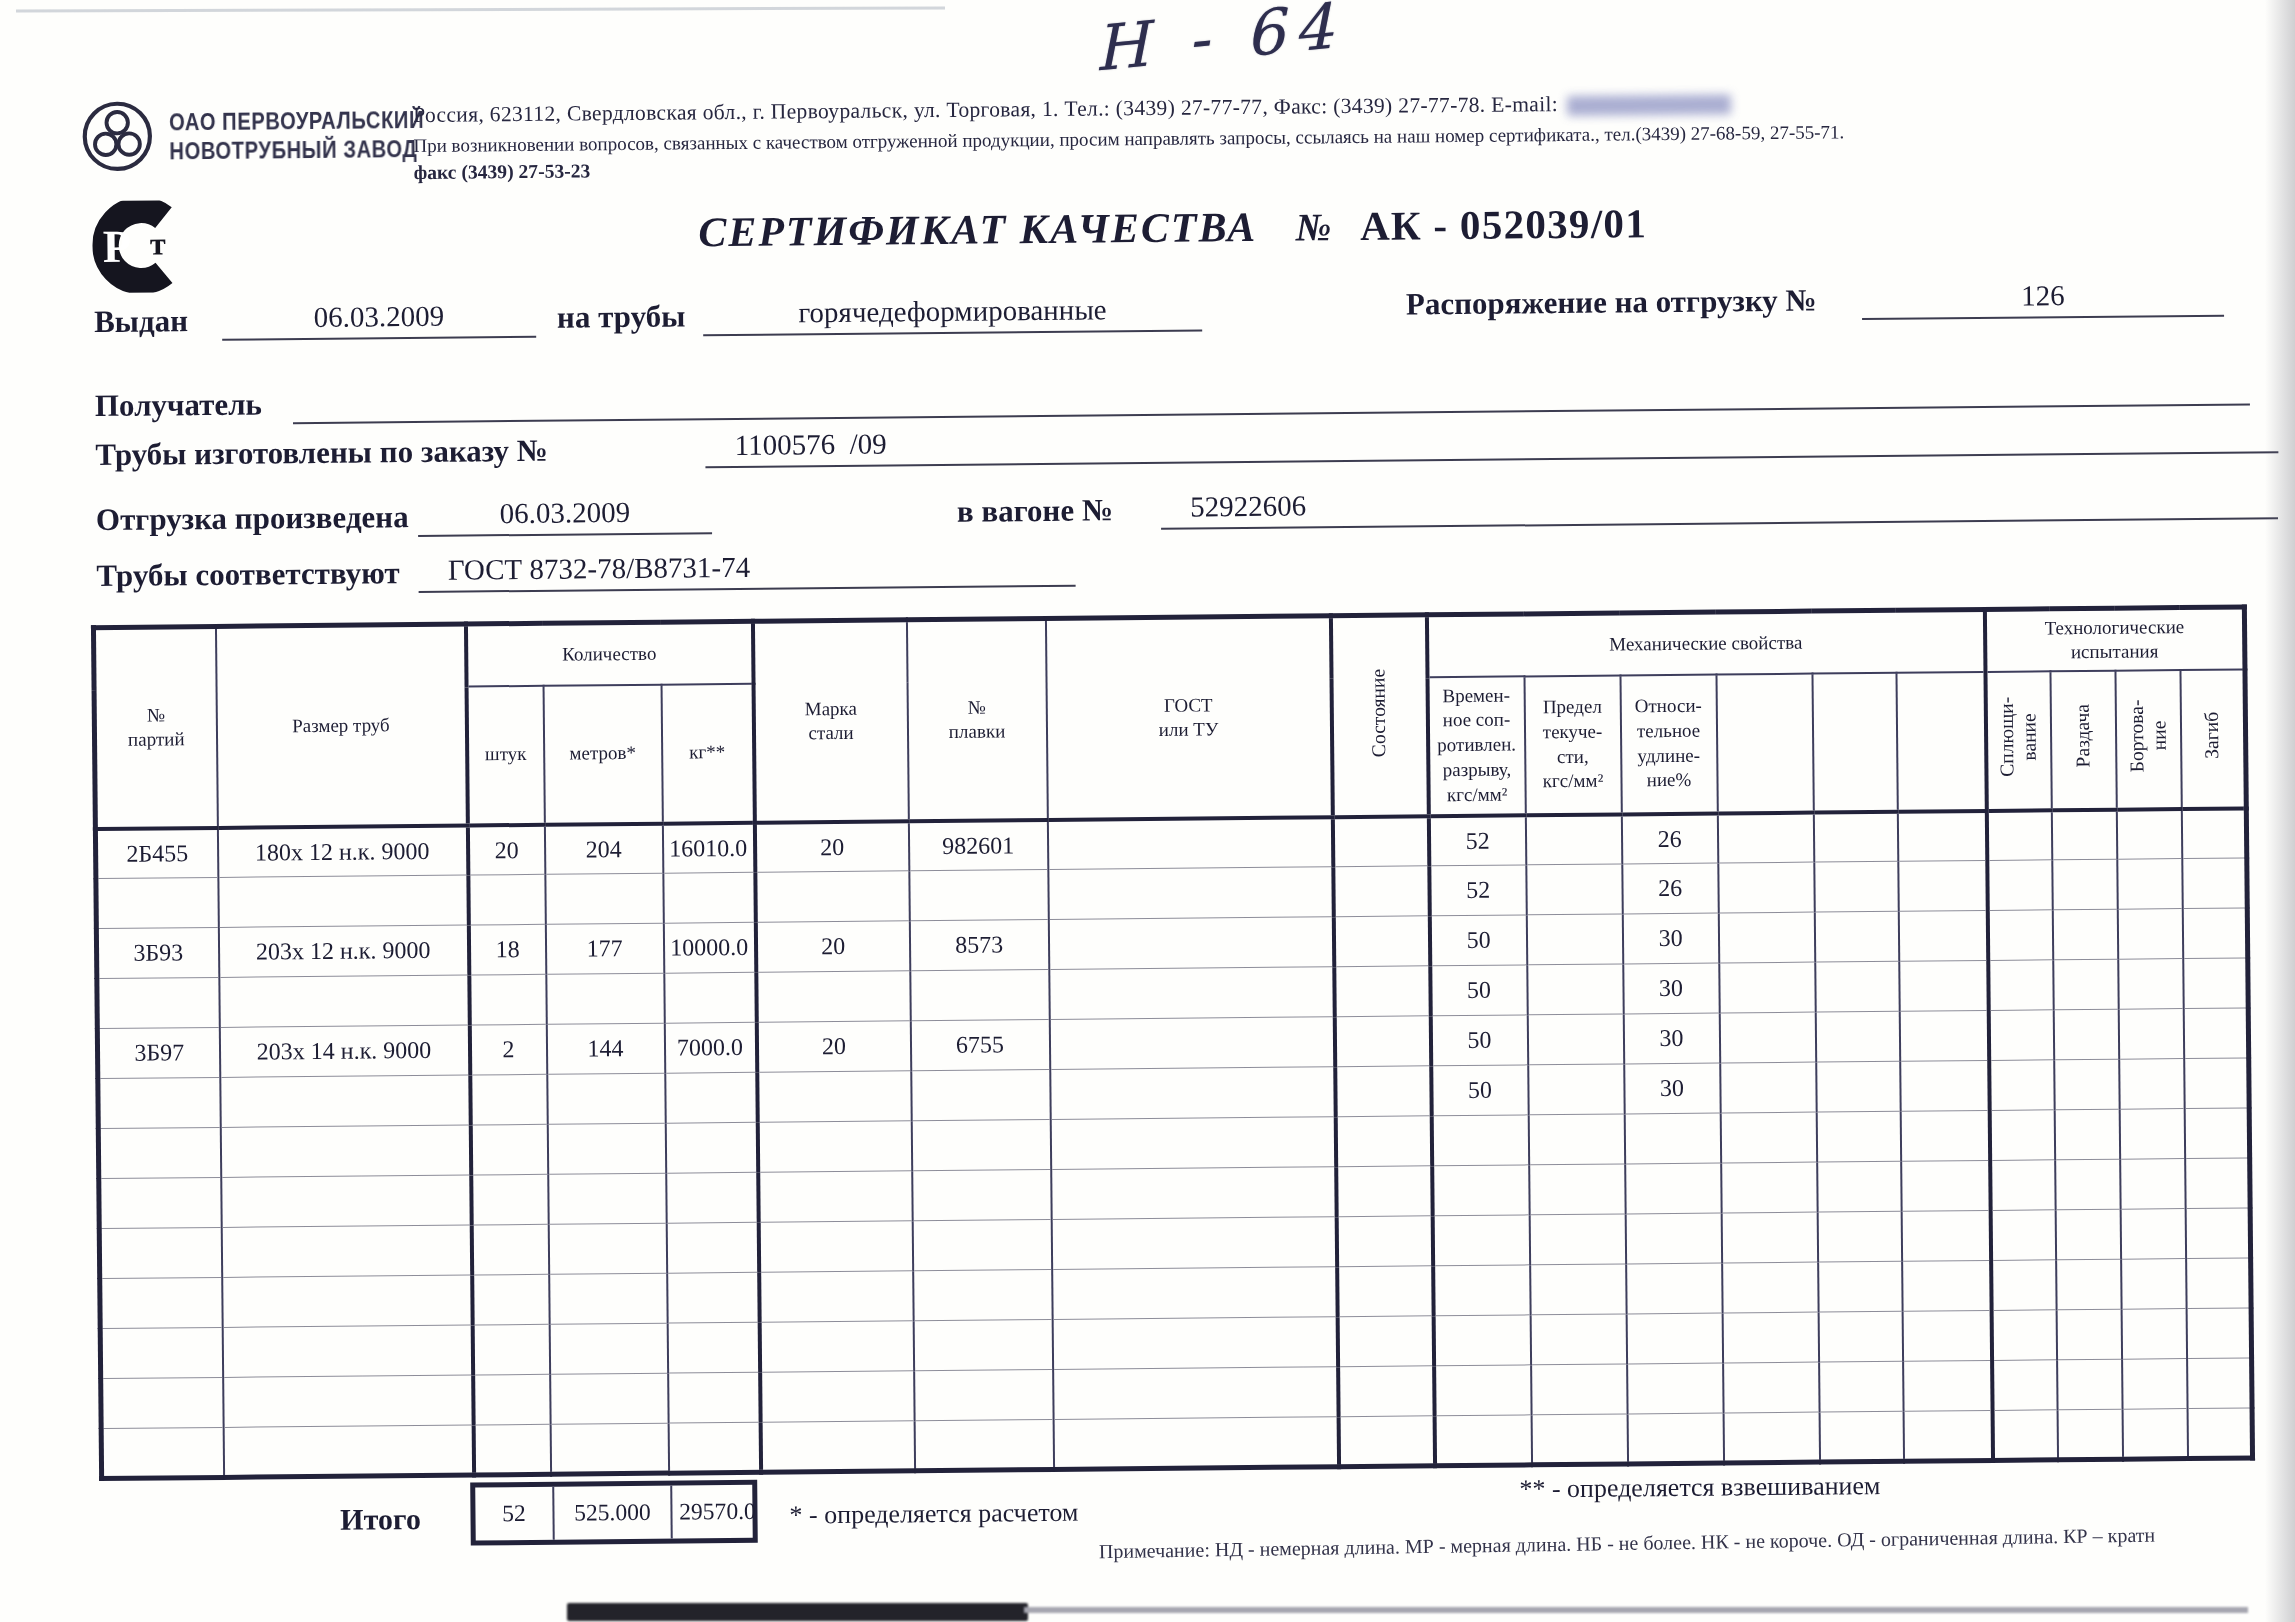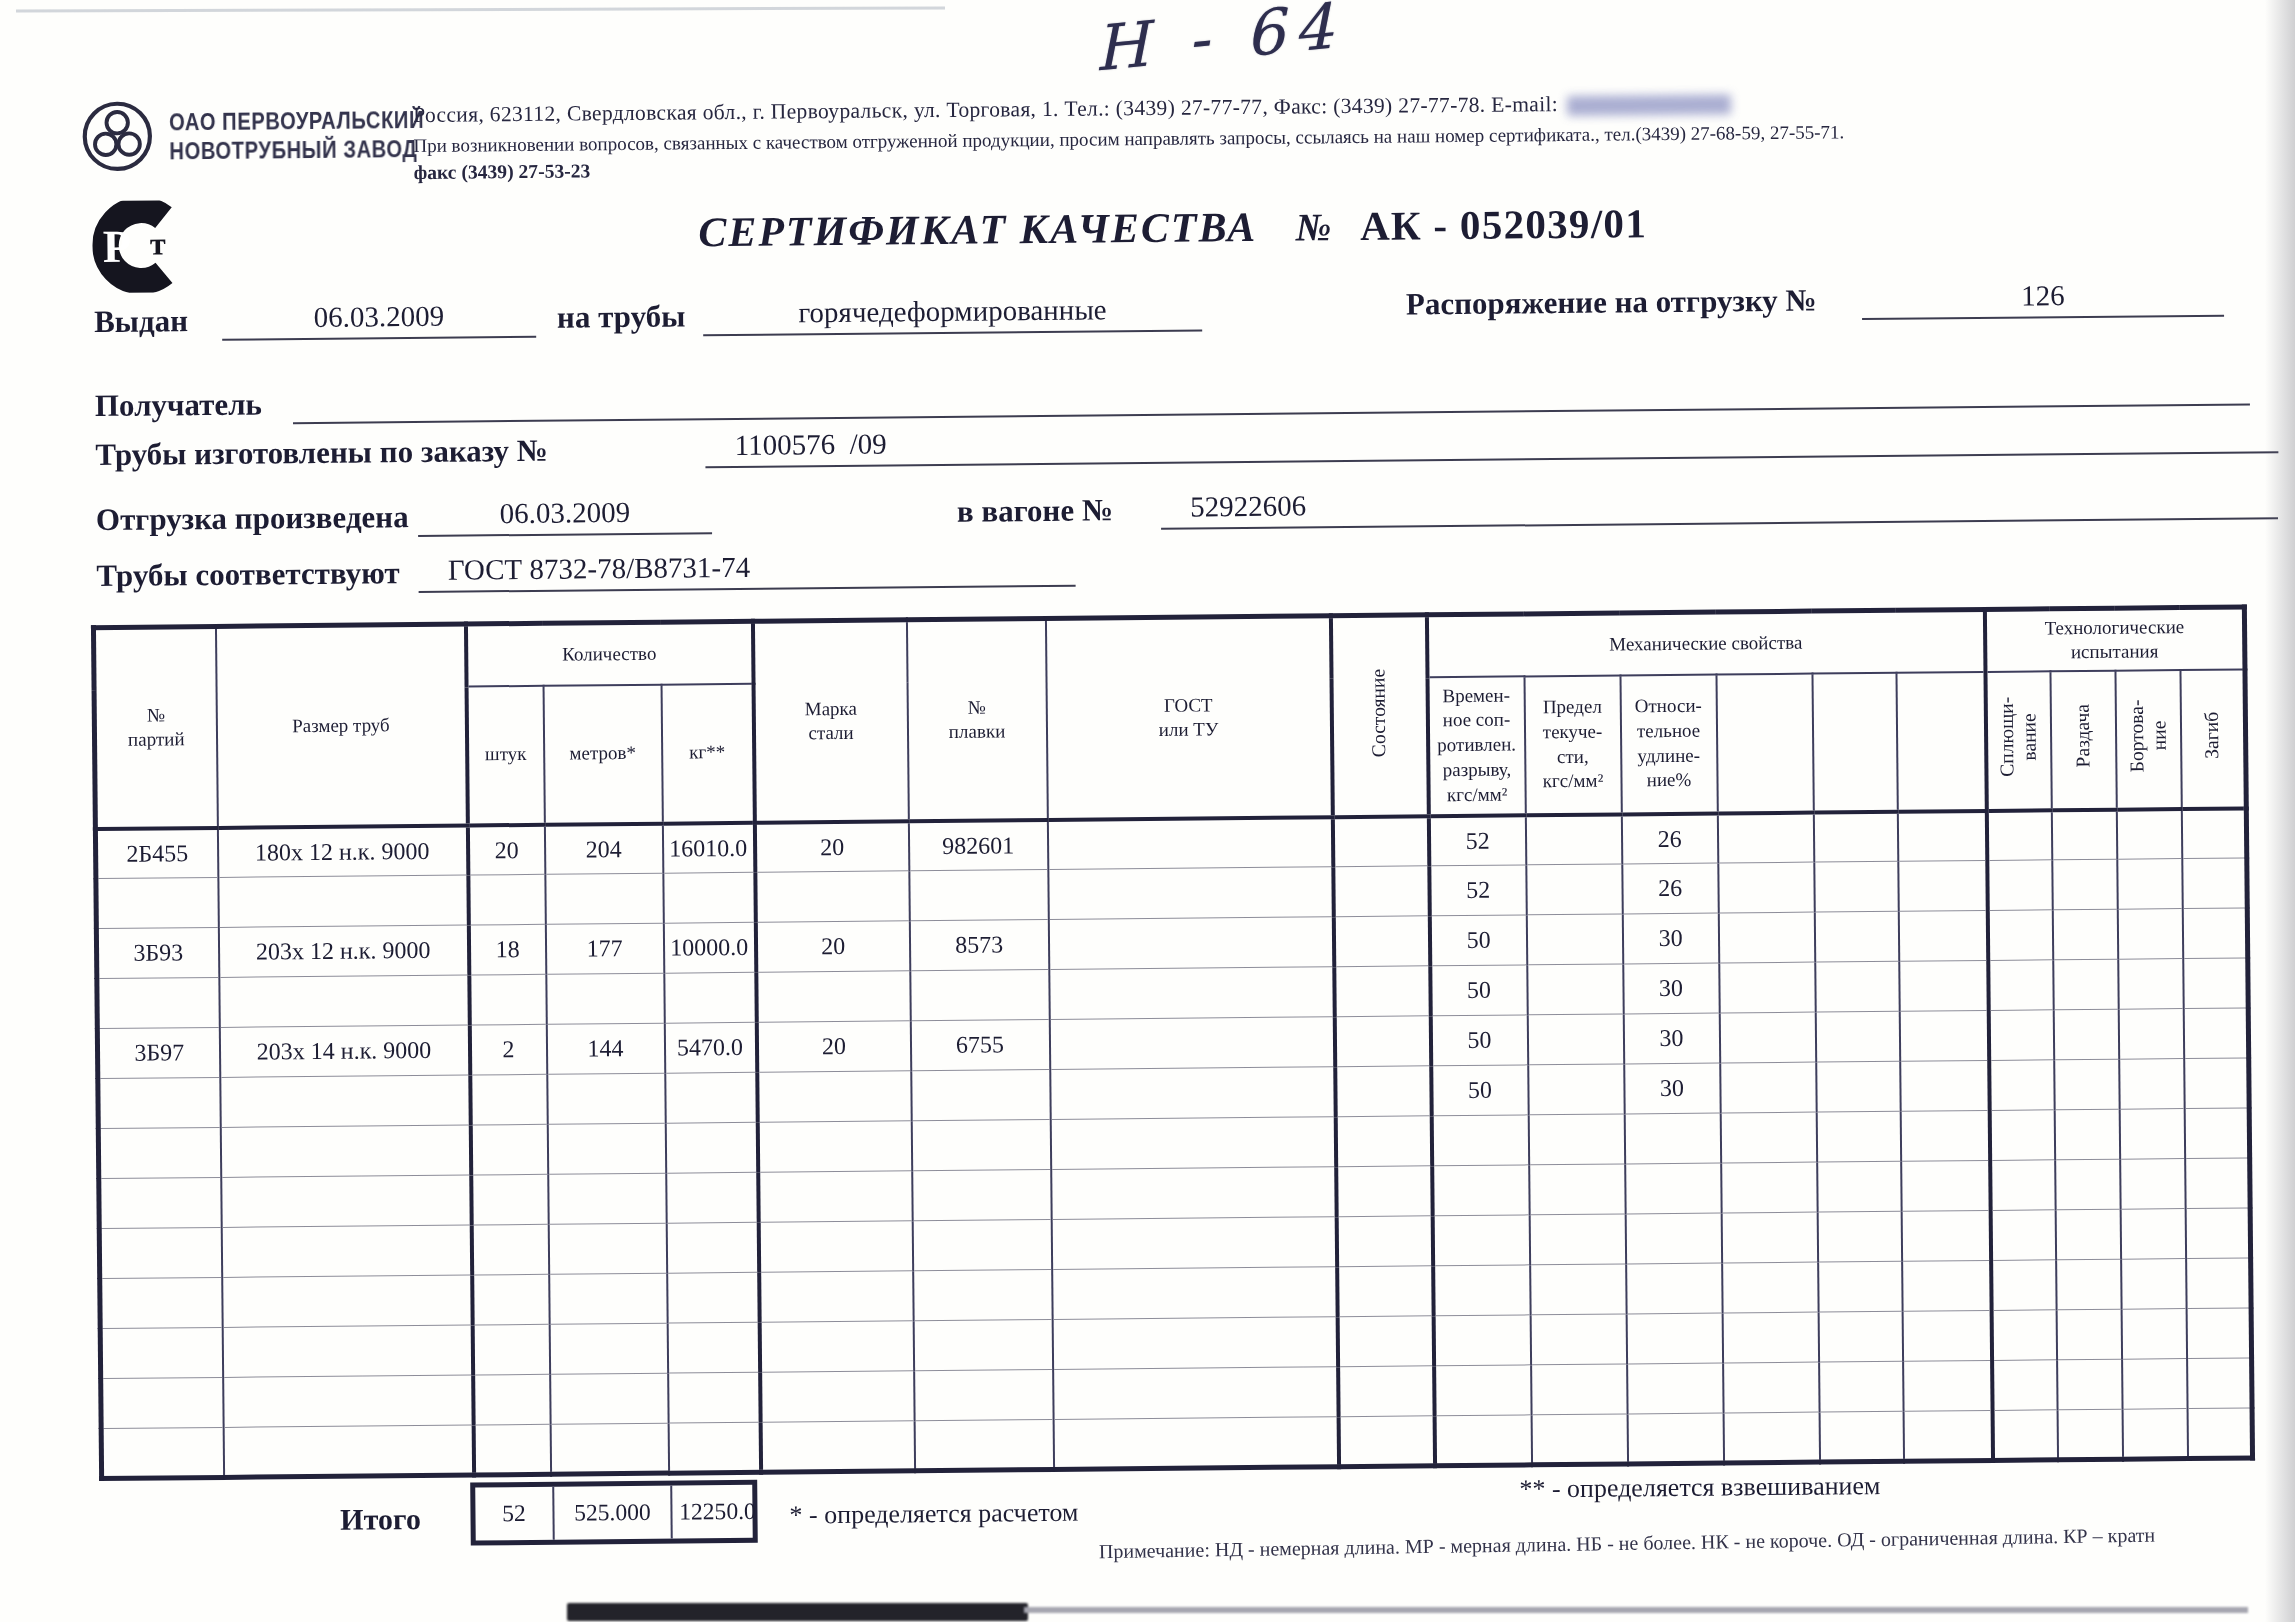--- a/index.html
+++ b/index.html
@@ -331,21 +331,21 @@
             <td></td>
             <td></td>
             <td></td>
             <td></td>
           </tr>
           <tr>
             <td>3Б97</td>
             <td>203х 14 н.к. 9000</td>
             <td>2</td>
             <td>144</td>
-            <td>5470.0</td>
+            <td>7000.0</td>
             <td>20</td>
             <td>6755</td>
             <td></td>
             <td></td>
             <td>50</td>
             <td></td>
             <td>30</td>
             <td></td>
             <td></td>
             <td></td>
@@ -522,21 +522,21 @@
             <td></td>
             <td></td>
           </tr>
         </tbody>
     </table>
 
     <div class="totals-label">Итого</div>
     <div class="totals-box">
       <div class="totals-cell" style="width:77px;">52</div>
       <div class="totals-cell" style="width:118px;">525.000</div>
-      <div class="totals-cell" style="width:92px;">12250.0</div>
+      <div class="totals-cell" style="width:92px;">29570.0</div>
     </div>
 
     <div class="fn-star">* - определяется расчетом</div>
     <div class="fn-dstar">** - определяется взвешиванием</div>
     <div class="fn-note">Примечание: НД - немерная длина. МР - мерная длина. НБ - не более. НК - не короче. ОД - ограниченная длина. КР – кратн</div>
 
   </div>
 
   <div class="scan-top-line"></div>
   <div class="scan-right-shadow"></div>

